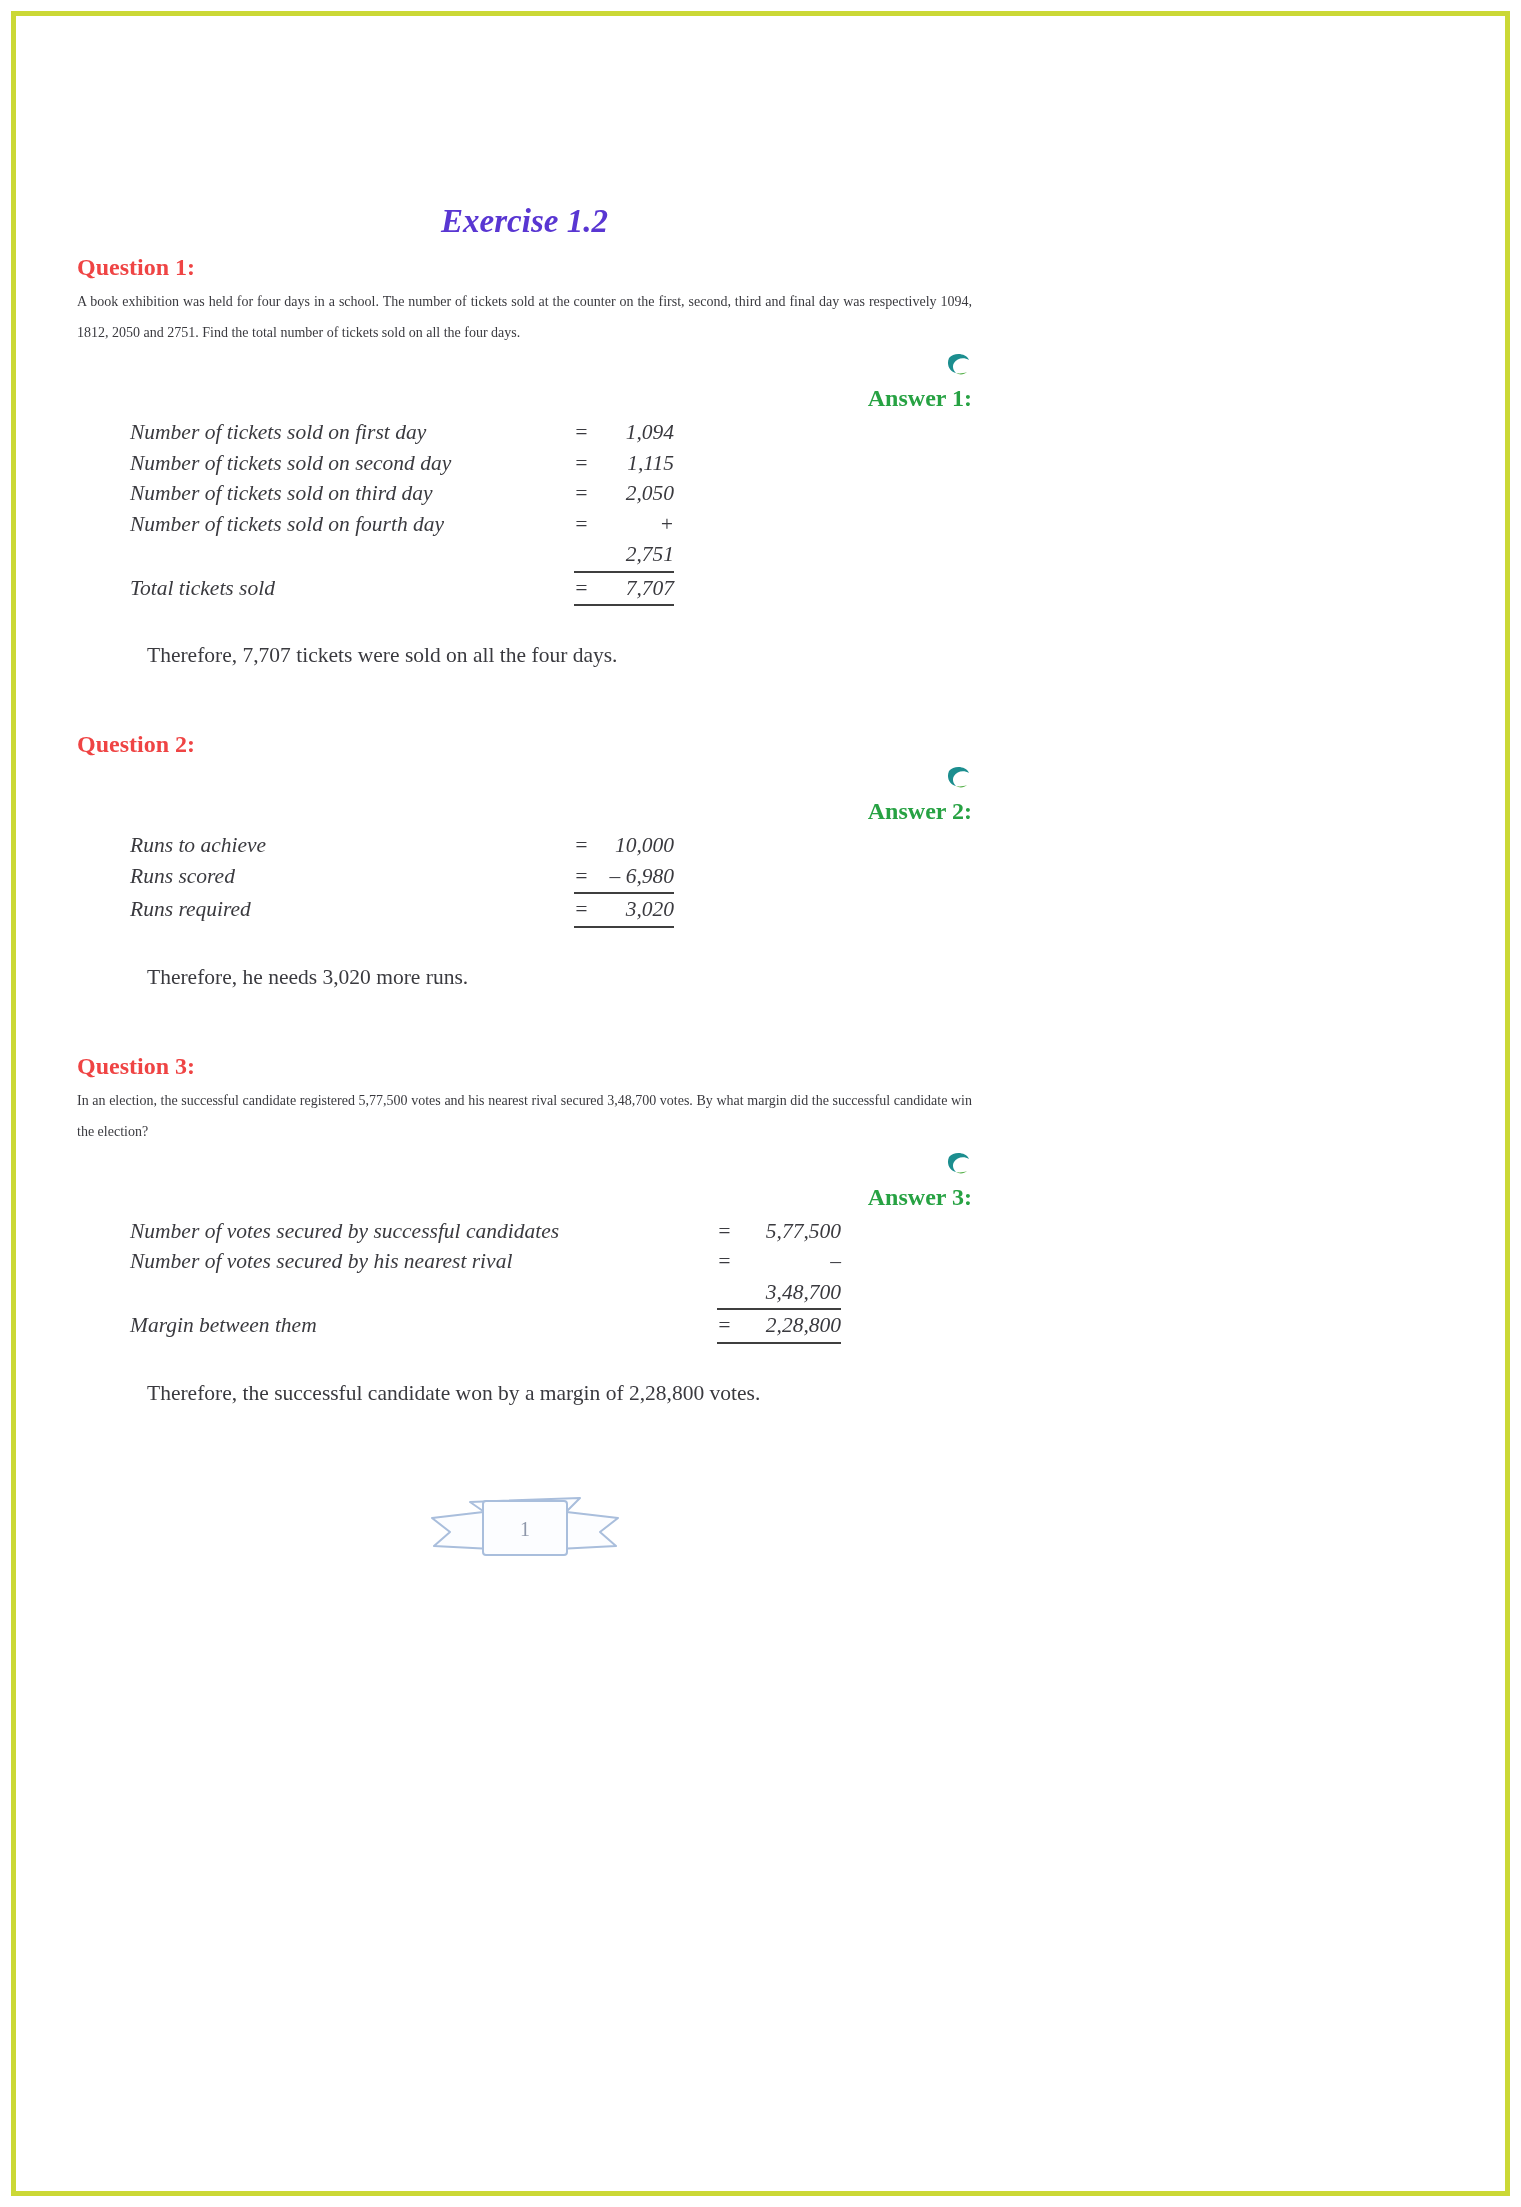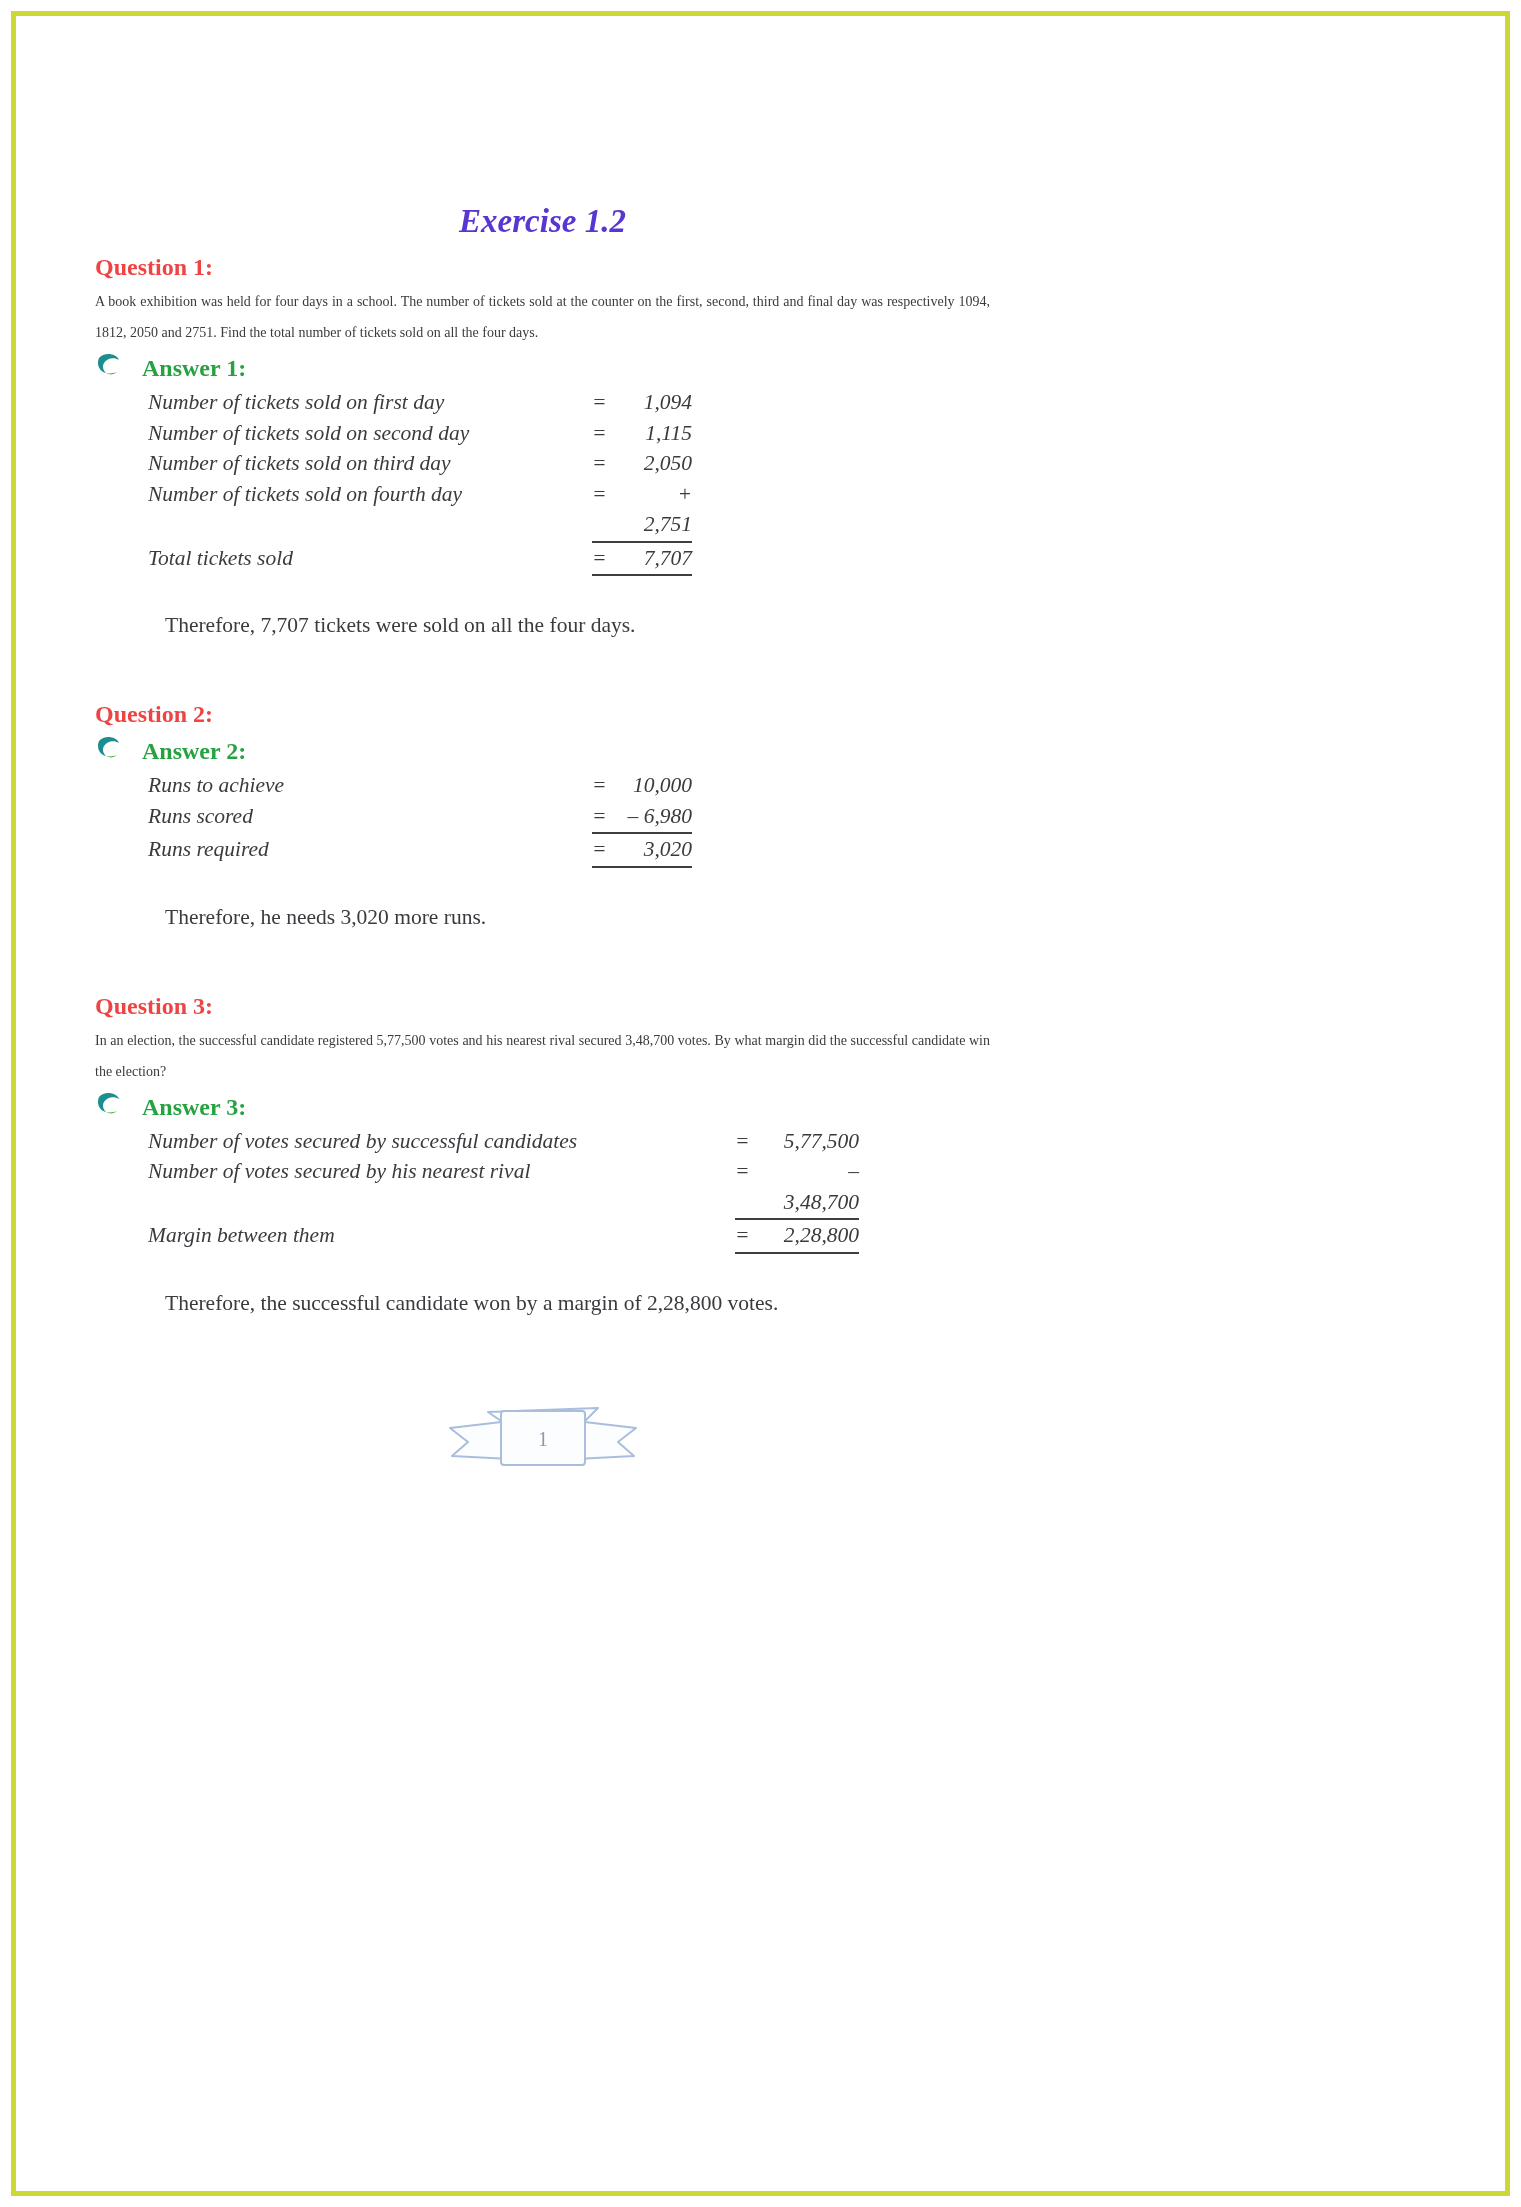--- a/index.html
+++ b/index.html
@@ -10,21 +10,21 @@
     font-family:"Liberation Serif","DejaVu Serif",serif;
     color:#3a3a3f;
     overflow:hidden;
   }
   .frame {
     position:absolute; inset:11px;
     border:5px solid #cbd836;
     pointer-events:none;
   }
   .content {
-    position:absolute; left:95px; top:0;
+    position:absolute; left:77px; top:0;
     width:895px;
     padding-top:200px;
   }
   .title {
     margin:0;
     text-align:center;
     font-size:33px;
     font-weight:bold;
     font-style:italic;
     color:#5936d2;
@@ -40,23 +40,24 @@
     line-height:33px;
   }
   .q-text {
     margin:2px 0 0;
     font-size:14px;
     line-height:31px;
     text-align:justify;
   }
   .answer-row {
     display:flex;
-    align-items:flex-start;
-    gap:20px;
+    align-items:flex-end;
+    gap:7px;
     margin-top:5px;
+    flex-direction:column;
   }
   .a-icon { display:inline-flex; width:27px; height:23px; flex:none; }
   .answer-heading {
     font-size:24px;
     font-weight:bold;
     color:#27a243;
     line-height:30px;
   }
   .calc { margin:4px 0 0 53px;font-style:italic; }
   .calc-row {

